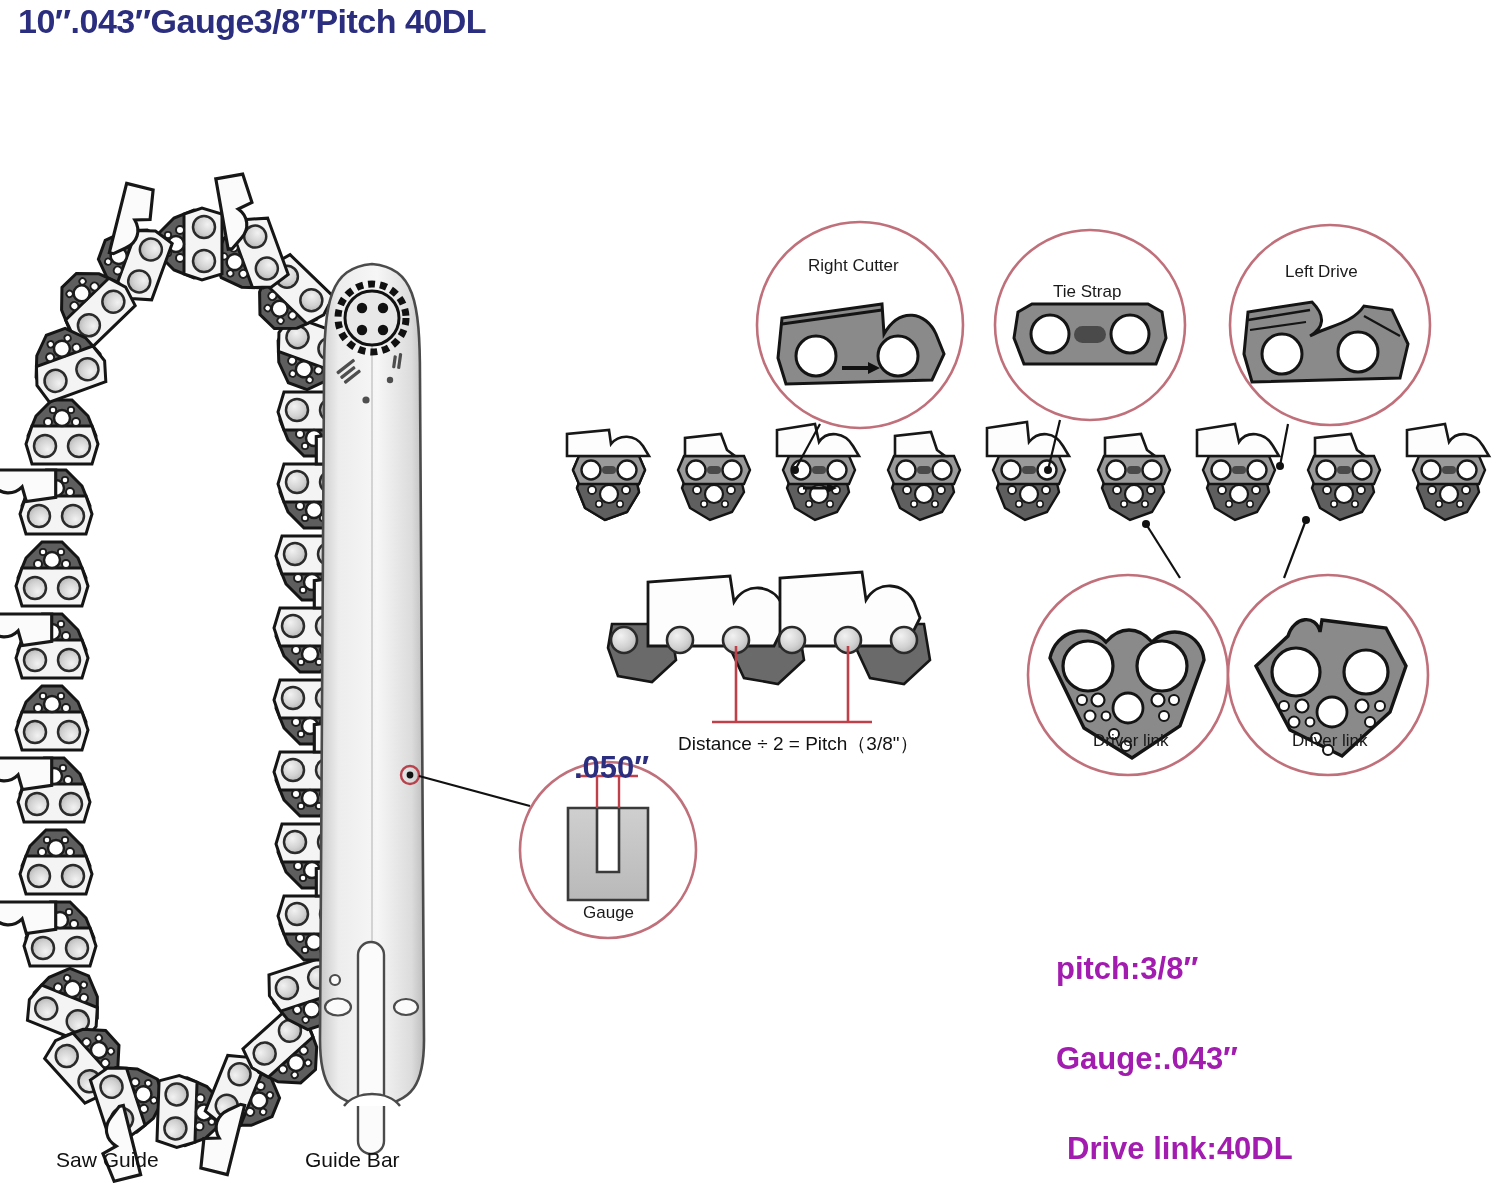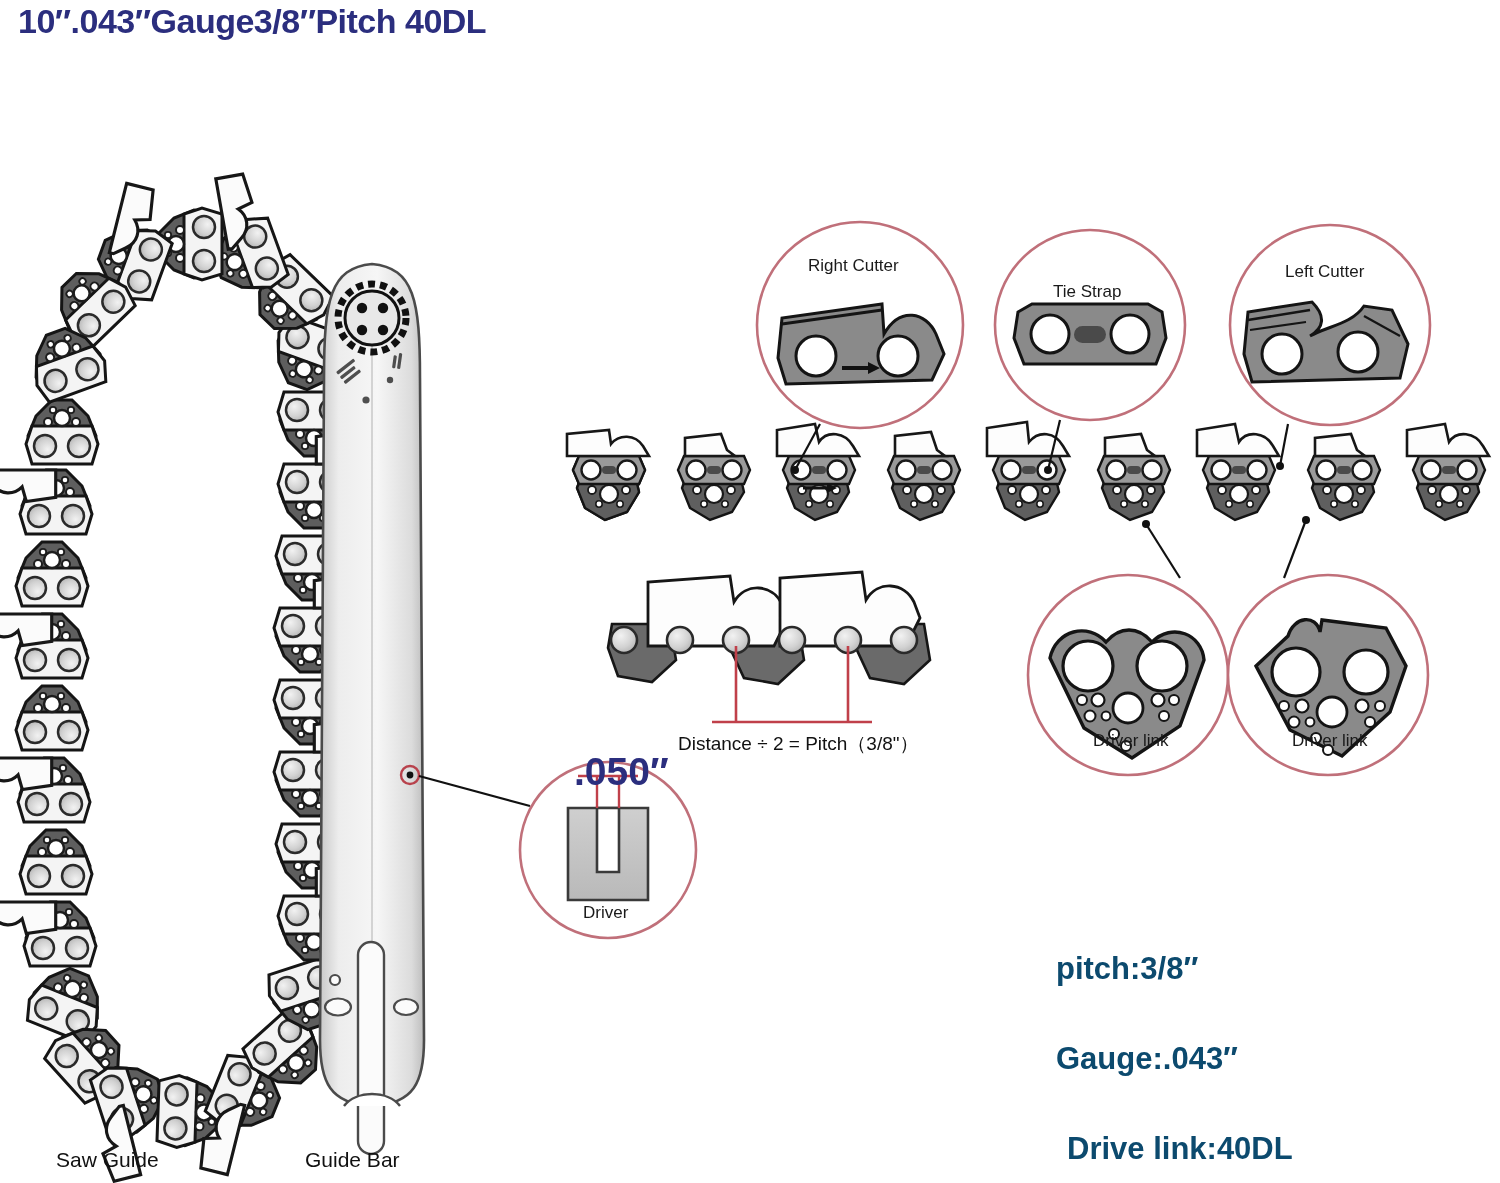--- a/index.html
+++ b/index.html
@@ -19,41 +19,41 @@
 
   
   .part-label{
     font-size:21px; color:#111111; white-space:nowrap;
   }
   #label-saw-chain{ left:56px; top:1148px; }
   #label-guide-bar{ left:305px; top:1148px; }
 
   
   .spec-line{
-    font-size:31px; font-weight:bold; color:#0c4a6e; white-space:nowrap;
+    font-size:31px; font-weight:bold; color:#a21caf; white-space:nowrap;
   }
   #spec-pitch { left:1056px; top:951px; }
   #spec-gauge { left:1056px; top:1041px; }
   #spec-drive { left:1056px; top:1131px;margin-left:11px; }
 
   
   .callout-label{
     font-size:17px; color:#1a1a1a; white-space:nowrap; text-align:center;
   }
   #lbl-right-cutter{ left:808px; top:256px; }
   #lbl-tie-strap   { left:1053px; top:266px;margin-top:16px; }
   #lbl-left-cutter { left:1285px; top:262px; }
   #lbl-driver-1    { left:1093px; top:731px; }
   #lbl-driver-2    { left:1292px; top:731px; }
   #lbl-gauge       { left:583px; top:903px; }
 
   
   #txt-050{
     left:574px; top:750px;
-    font-size:39px; font-weight:bold; color:#2b2e7e; white-space:nowrap;text-align:right;
+    font-size:31px; font-weight:bold; color:#2b2e7e; white-space:nowrap;text-align:right;
   }
   #txt-distance{
     left:678px; top:731px;
     font-size:19px; color:#111111; white-space:nowrap;
   }
 
   svg.layer{position:absolute;left:0;top:0;width:1500px;height:1183px;overflow:visible;}
 </style>
 </head>
 <body>
@@ -475,23 +475,23 @@
   </g>
 </svg>
 
 <div class="abs" id="title">10″.043″Gauge3/8″Pitch 40DL</div>
 
 <div class="abs part-label" id="label-saw-chain">Saw Guide</div>
 <div class="abs part-label" id="label-guide-bar">Guide Bar</div>
 
 <div class="abs callout-label" id="lbl-right-cutter">Right Cutter</div>
 <div class="abs callout-label" id="lbl-tie-strap">Tie Strap</div>
-<div class="abs callout-label" id="lbl-left-cutter">Left Cutter</div>
+<div class="abs callout-label" id="lbl-left-cutter">Left Drive</div>
 <div class="abs callout-label" id="lbl-driver-1">Driver link</div>
 <div class="abs callout-label" id="lbl-driver-2">Driver link</div>
-<div class="abs callout-label" id="lbl-gauge">Driver</div>
+<div class="abs callout-label" id="lbl-gauge">Gauge</div>
 
 <div class="abs" id="txt-050">.050″</div>
 <div class="abs" id="txt-distance">Distance ÷ 2 = Pitch（3/8"）</div>
 
 <div class="abs spec-line" id="spec-pitch">pitch:3/8″</div>
 <div class="abs spec-line" id="spec-gauge">Gauge:.043″</div>
 <div class="abs spec-line" id="spec-drive">Drive link:40DL</div>
 
 </body></html>

